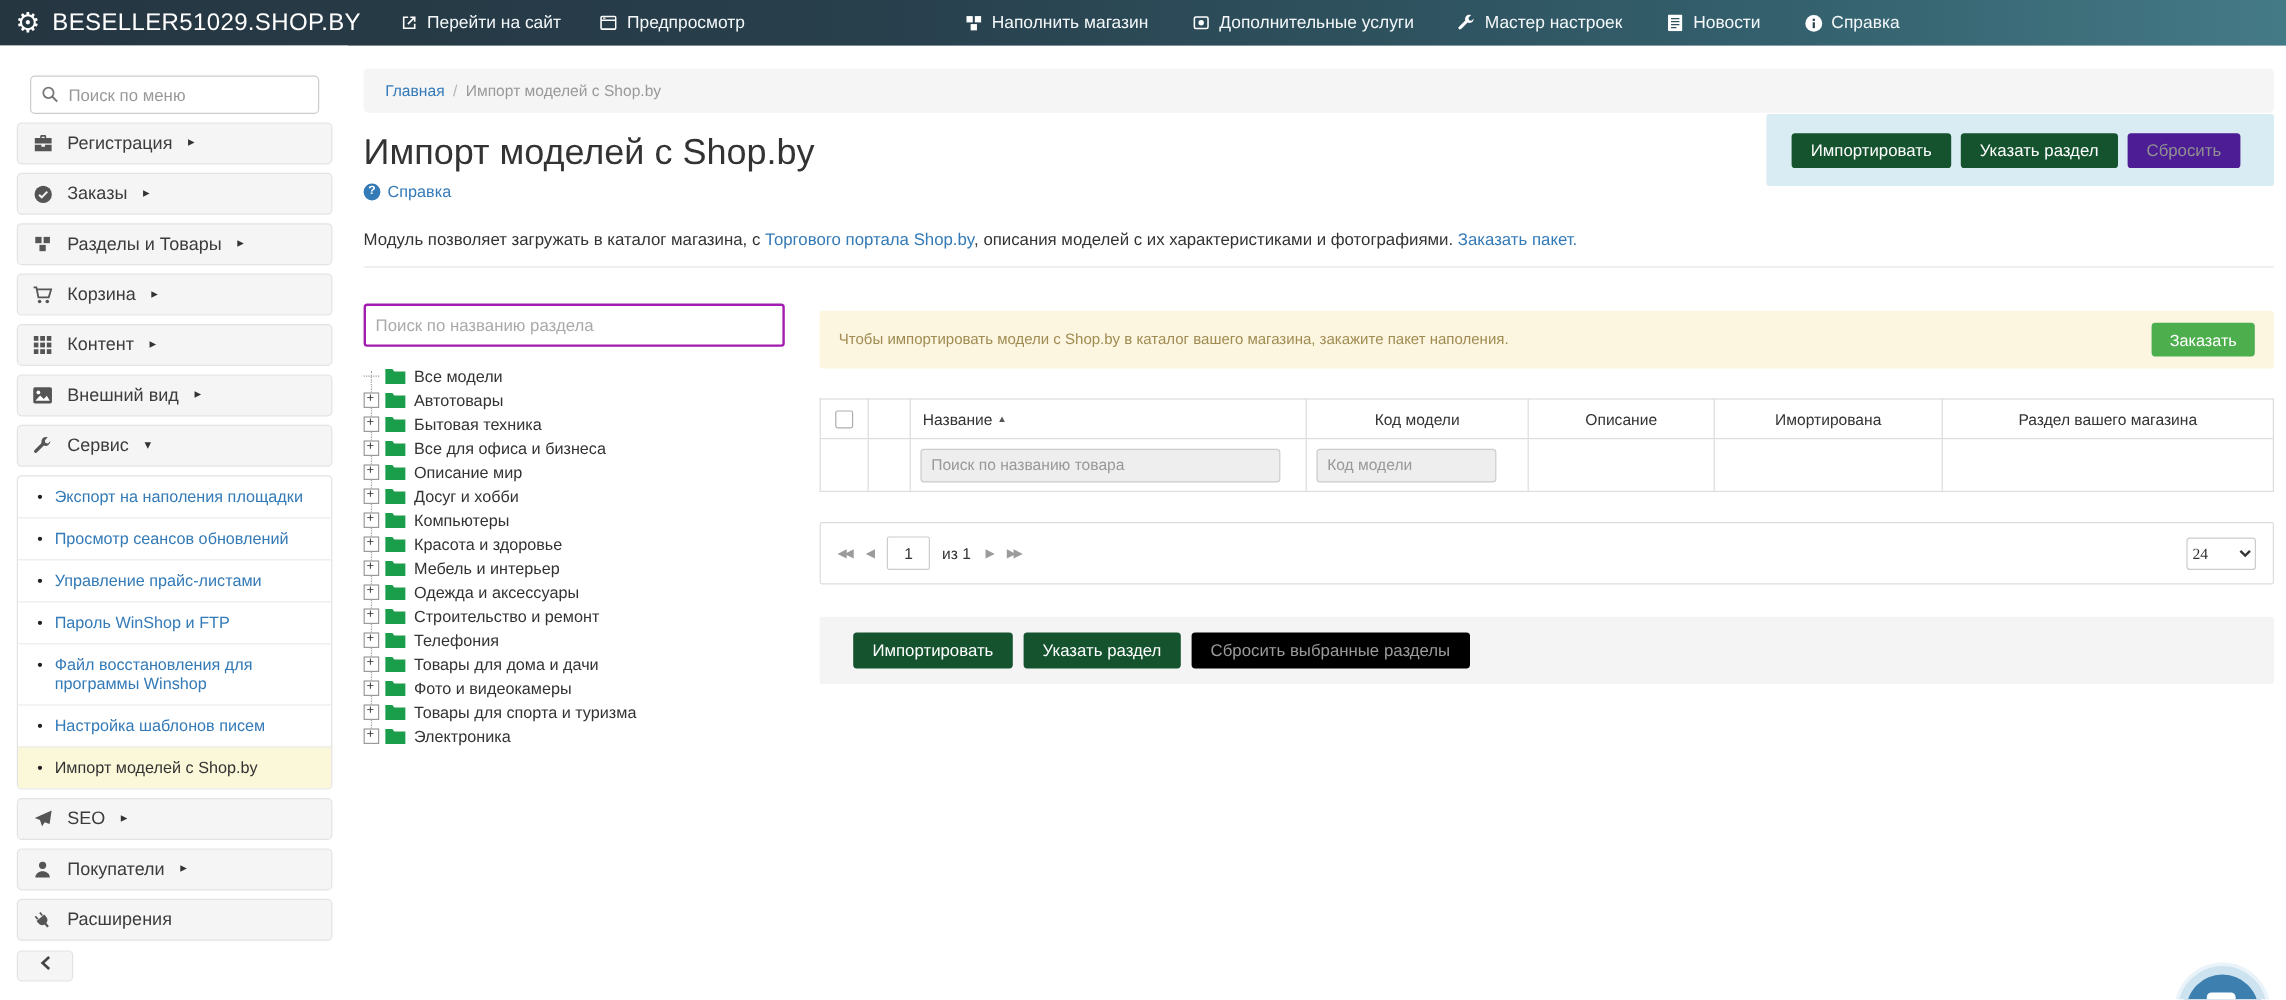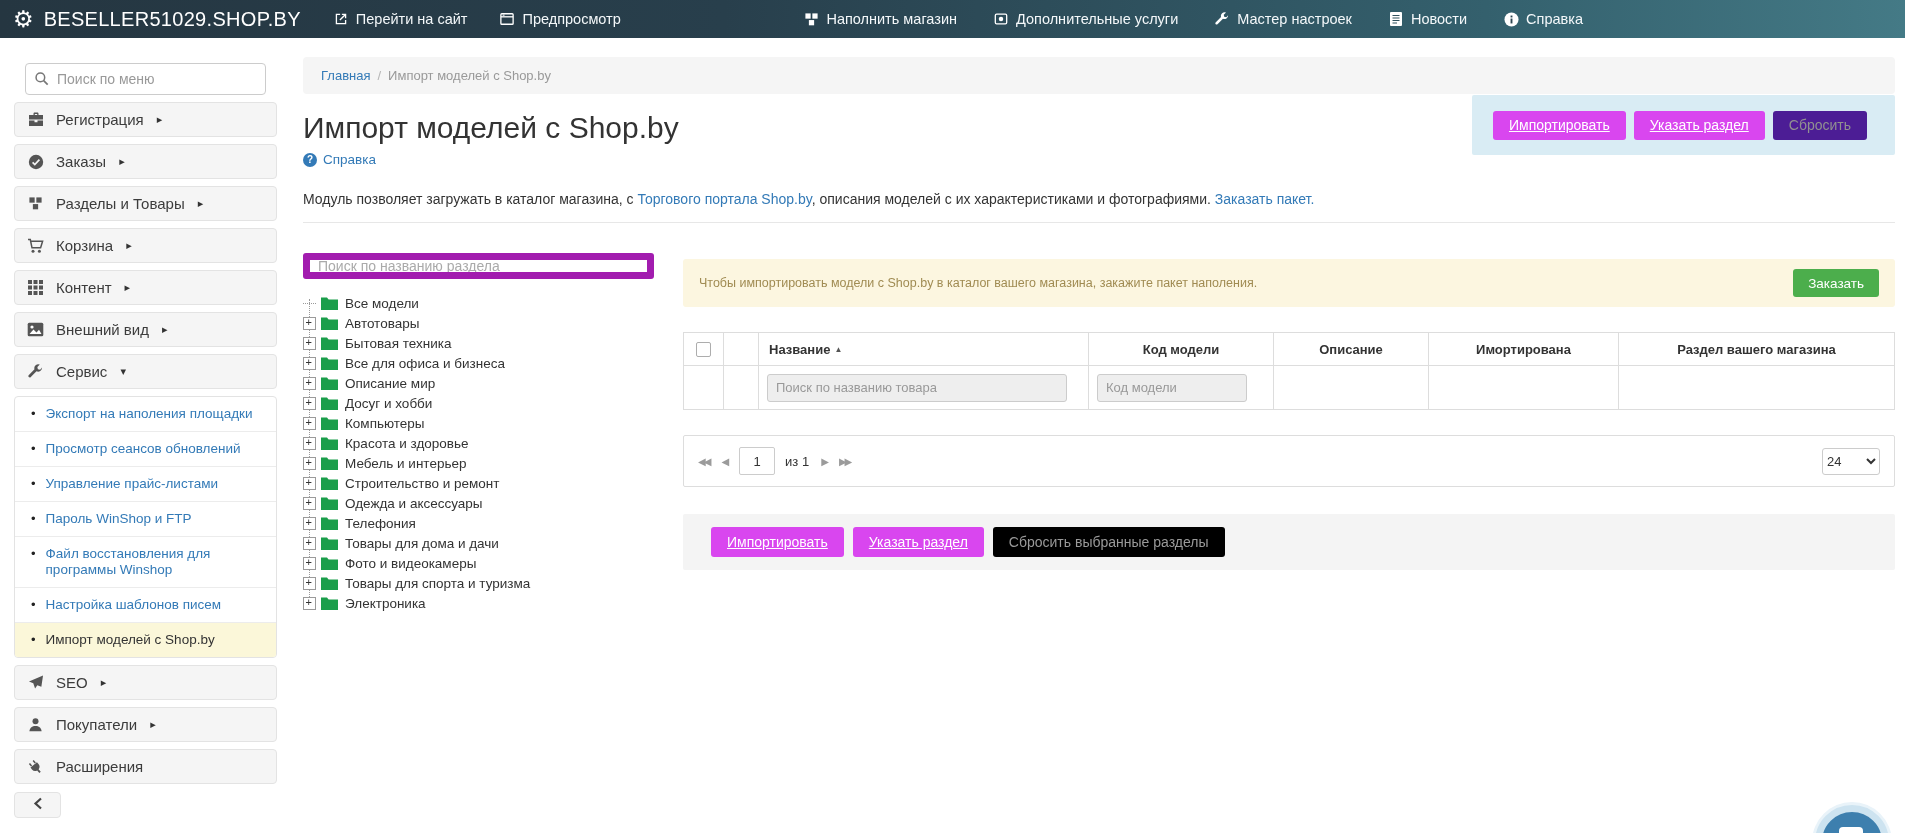--- a/index.html
+++ b/index.html
@@ -47,36 +47,36 @@
   
   .main{position:absolute;left:303px;top:38px;right:10px;bottom:0;}
   .breadcrumb{margin-top:19px;height:37px;background:#f5f5f5;border-radius:4px;display:flex;
               align-items:center;padding-left:18px;font-size:13px;color:#999;}
   .breadcrumb .bc-home{color:#337ab7;cursor:pointer;text-decoration:none;}
   .breadcrumb .bc-sep{margin:0 7px;color:#b5b5b5;}
   .actions-panel{position:absolute;top:57px;right:0;width:423px;height:60px;background:#d9ecf4;
                  display:flex;align-items:center;justify-content:flex-end;gap:8px;padding-right:28px;border-radius:2px;}
   .btn{height:29px;padding:0 16px;font-size:14px;border-radius:3px;border:none;cursor:pointer;
        font-family:inherit;white-space:nowrap;}
-  .btn-blue{background:#d946ef;color:#fff;text-decoration:underline;}
+  .btn-blue{background:#14532d;color:#fff;}
   .btn-gray{background:#4c1d95;color:#919191;}
   .page-title{margin:17px 0 0;font-size:30px;font-weight:400;color:#333;}
   .help-link{display:inline-flex;align-items:center;gap:6px;margin-top:7px;font-size:13.5px;
              color:#337ab7;cursor:pointer;text-decoration:none;}
   .q-icon{width:14px;height:14px;border-radius:50%;background:#337ab7;color:#fff;font-size:10px;
           font-weight:bold;display:inline-flex;align-items:center;justify-content:center;}
   .q-icon::before{content:"?";}
   .intro{margin:24px 0 0;font-size:14px;color:#333;}
   .intro a{color:#337ab7;text-decoration:none;cursor:pointer;}
   .rule{margin:15px 0 0;border:none;border-top:1px solid #e7e7e7;}
   .content{display:flex;margin-top:30px;}
 
   
   .tree-col{width:351px;margin-right:29px;flex:none;}
-  .tree-col input{width:100%;height:26px;border:7px solid #a21caf;border-radius:3px;padding:0 8px;
+  .tree-col input{width:100%;height:36px;border:2px solid #a21caf;border-radius:3px;padding:0 8px;
                   font-size:14px;color:#555;font-family:inherit;outline:none;}
   .tree-col input::placeholder{color:#aaa;}
   .tree{margin-top:14px;position:relative;padding-left:0;}
   .tree::before{content:"";position:absolute;left:6px;top:6px;bottom:12px;border-left:1px dotted #9a9a9a;}
   .tree-row{display:flex;align-items:center;height:20px;font-size:13.5px;color:#333;position:relative;cursor:pointer;}
   .expander{width:13px;height:13px;border:1px solid #9a9a9a;background:#fff;flex:none;position:relative;
             margin-right:5px;z-index:1;cursor:pointer;}
   .expander::before{content:"+";position:absolute;left:1.5px;top:-1.5px;font-size:11px;color:#333;line-height:13px;}
   .stub{width:13px;flex:none;border-top:1px dotted #9a9a9a;margin-right:5px;z-index:1;}
   .folder{display:inline-flex;margin-right:7px;flex:none;}
@@ -84,39 +84,39 @@
 
   
   .right-col{flex:1;min-width:0;}
   .notice{margin-top:6px;background:#fcf6e0;border-radius:3px;padding:10px 16px;display:flex;
           align-items:center;min-height:48px;}
   .notice-text{flex:1;font-size:12.5px;color:#a08b52;}
   .btn-green{background:#4cae4c;color:#fff;height:28px;padding:0 15px;font-size:13.5px;border:none;
              border-radius:3px;cursor:pointer;font-family:inherit;flex:none;}
   table.grid{width:100%;border-collapse:collapse;margin-top:25px;background:#fff;}
   .grid th,.grid td{border:1px solid #ddd;}
-  .grid th{height:33px;font-size:13px;font-weight:bold;color:#333;text-align:center;}
+  .grid th{height:33px;font-size:13px;font-weight:normal;color:#333;text-align:center;}
   .grid th.th-name{text-align:left;padding-left:10px;}
   .sort-arrow{font-size:8px;color:#555;margin-left:4px;vertical-align:2px;}
   .grid td{height:44px;padding:0 8px;}
   .cbx{display:inline-block;width:15px;height:15px;border:1px solid #adadad;border-radius:2px;
        background:#fff;vertical-align:middle;cursor:pointer;}
   .f-input{height:28px;background:#eee;border:1px solid #ccc;border-radius:3px;font-size:13px;
            padding:0 8px;color:#555;font-family:inherit;outline:none;}
   .f-input::placeholder{color:#999;}
   .f-name{width:300px;}
   .f-code{width:150px;}
   .pager{margin-top:25px;height:52px;border:1px solid #ddd;border-radius:2px;display:flex;
          align-items:center;padding:0 14px;background:#fff;}
   .pg-ico{font-size:10px;color:#9b9b9b;letter-spacing:-2px;cursor:pointer;margin-right:12px;user-select:none;}
   .pg-input{width:36px;height:28px;border:1px solid #ccc;border-radius:2px;text-align:center;
             font-size:13px;color:#333;font-family:inherit;margin-right:10px;outline:none;}
   .pg-of{font-size:13px;color:#333;margin-right:12px;}
   .pg-size{margin-left:auto;height:27px;width:58px;border:1px solid #ccc;border-radius:3px;
-           font-size:13px;color:#333;background:#fff;font-family:Liberation Sans, sans-serif;outline:none;}
+           font-size:13px;color:#333;background:#fff;font-family:Liberation Serif, serif;outline:none;}
   .bottom-bar{margin-top:27px;height:56px;background:#f4f4f4;border-radius:2px;display:flex;
               align-items:center;gap:9px;padding-left:28px;}
   .btn-lg{height:30px;}
   .btn-gray2{background:#000000;color:#9a9a9a;}
 
   
   .chat-widget{position:absolute;right:16px;bottom:-46px;width:74px;height:74px;border-radius:50%;
                background:#3d7fae;border:7px solid #cde3f0;box-shadow:0 0 0 3px #e9f3f9;cursor:pointer;
                display:flex;align-items:flex-start;justify-content:center;padding-top:12px;}
 </style>
@@ -471,30 +471,30 @@
               </span>
               <span class="tree-label">Мебель и интерьер</span>
             </div>
           <div class="tree-row">
               <span class="expander"></span>
               <span class="folder">
                 <svg width="17" height="13" viewBox="0 0 17 13">
                   <path d="M0 .5h6l1.6 2H17V13H0z" fill="#1b9e4b"></path>
                 </svg>
               </span>
+              <span class="tree-label">Одежда и аксессуары</span>
+            </div>
+          <div class="tree-row">
+              <span class="expander"></span>
+              <span class="folder">
+                <svg width="17" height="13" viewBox="0 0 17 13">
+                  <path d="M0 .5h6l1.6 2H17V13H0z" fill="#1b9e4b"></path>
+                </svg>
+              </span>
               <span class="tree-label">Строительство и ремонт</span>
-            </div>
-          <div class="tree-row">
-              <span class="expander"></span>
-              <span class="folder">
-                <svg width="17" height="13" viewBox="0 0 17 13">
-                  <path d="M0 .5h6l1.6 2H17V13H0z" fill="#1b9e4b"></path>
-                </svg>
-              </span>
-              <span class="tree-label">Одежда и аксессуары</span>
             </div>
           <div class="tree-row">
               <span class="expander"></span>
               <span class="folder">
                 <svg width="17" height="13" viewBox="0 0 17 13">
                   <path d="M0 .5h6l1.6 2H17V13H0z" fill="#1b9e4b"></path>
                 </svg>
               </span>
               <span class="tree-label">Телефония</span>
             </div>

